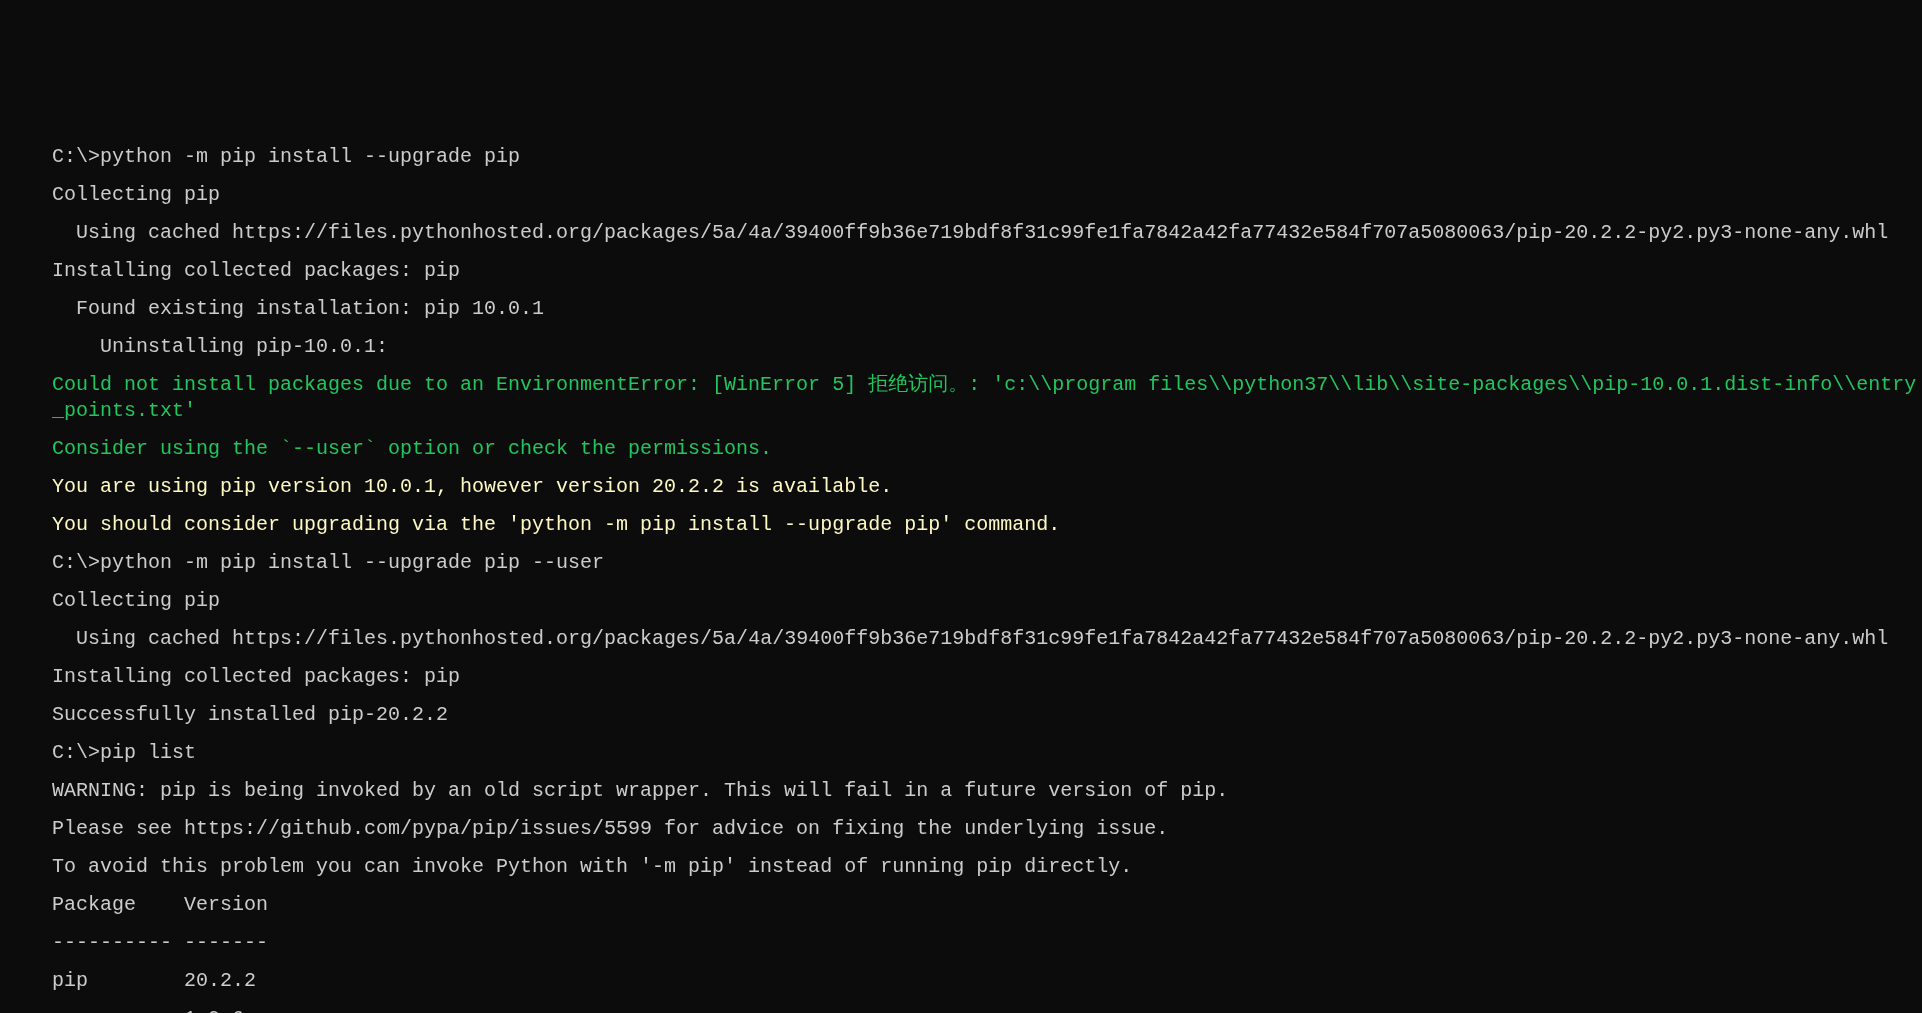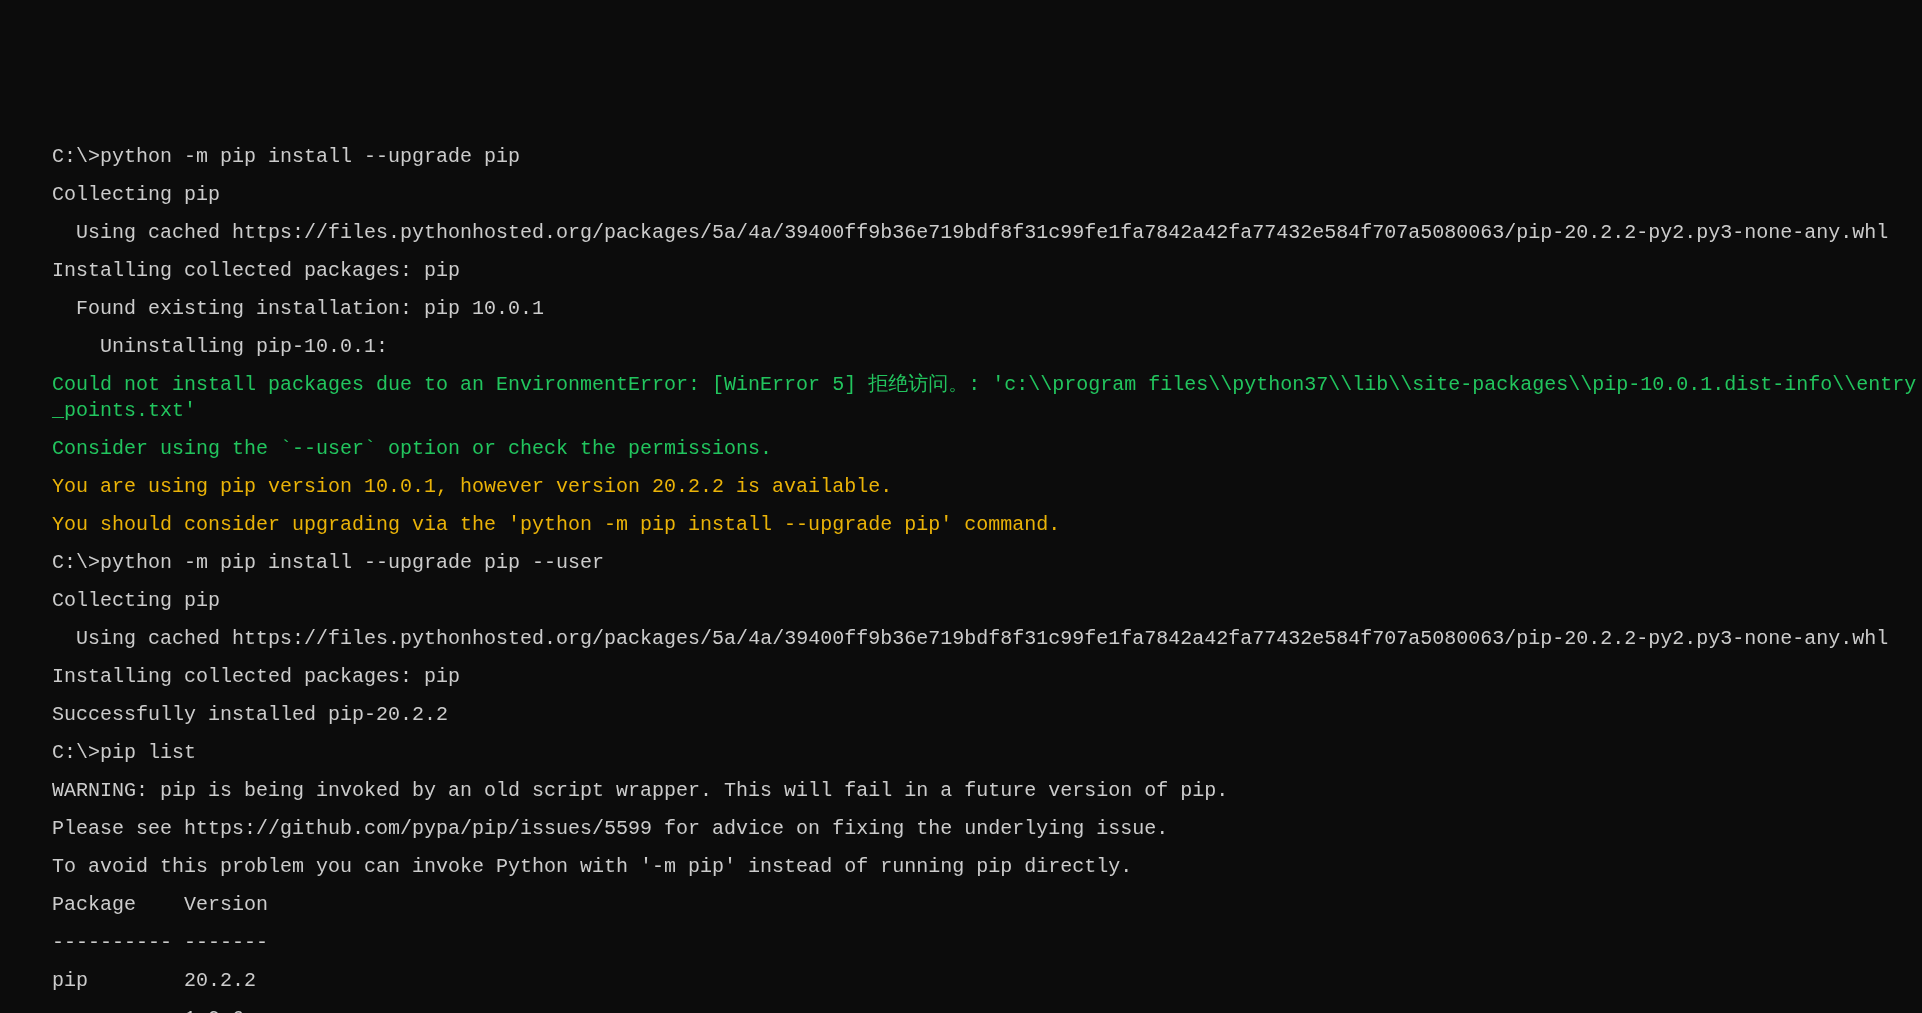--- a/index.html
+++ b/index.html
@@ -20,21 +20,21 @@
       word-break: break-all;
       overflow: hidden;
     }
     .line {
       display: block;
     }
     .red {
       color: #22c55e;
     }
     .yellow {
-      color: #eab308;
+      color: #fef9c3;
     }
     .white {
       color: #cccccc;
     }
   </style>
 </head>
 <body>
 
 
 

